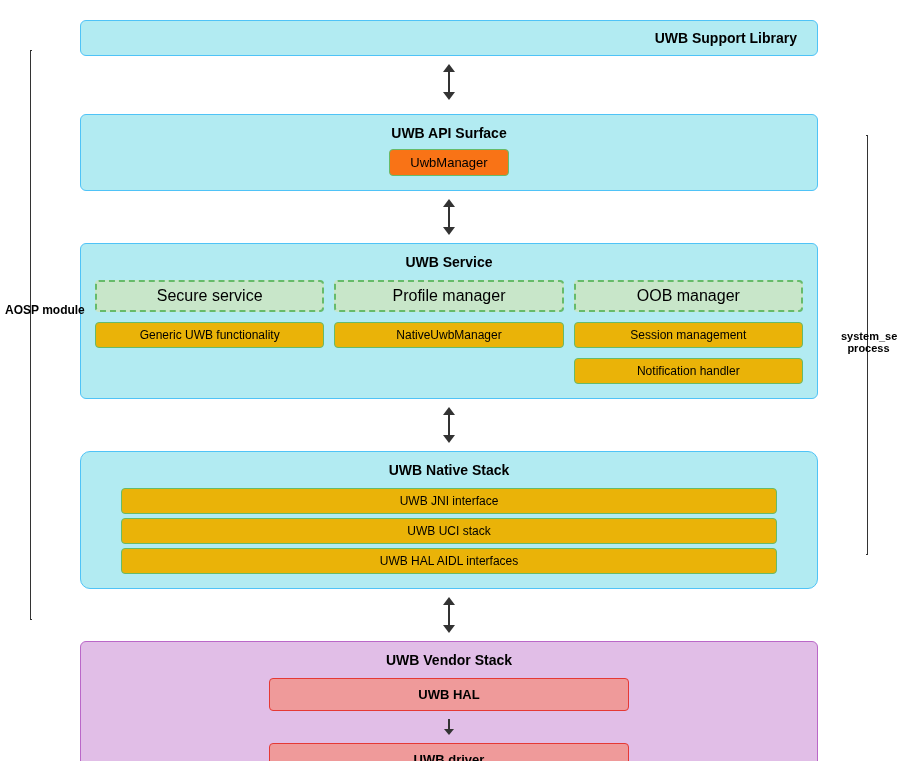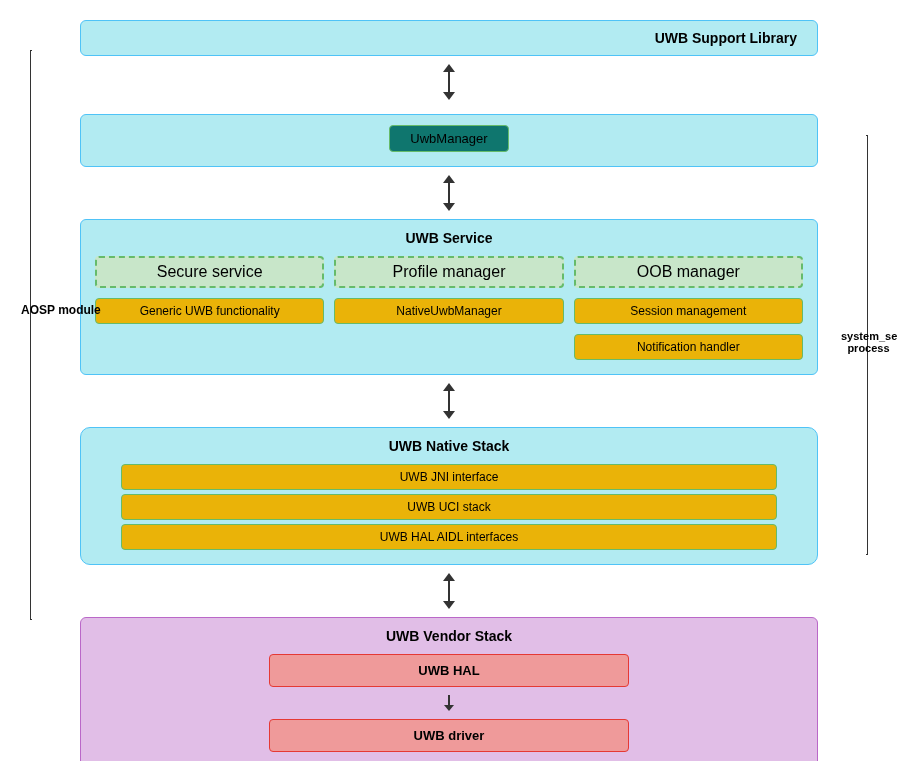--- a/index.html
+++ b/index.html
@@ -64,21 +64,21 @@
 
     .api-surface-title {
       text-align: center;
       font-size: 14px;
       font-weight: bold;
       margin-bottom: 8px;
     }
 
     
     .green-box {
-      background: #0f766e;
+      background: #f97316;
       border: 1.5px solid #66bb6a;
       border-radius: 4px;
       padding: 5px 20px;
       display: inline-block;
       font-size: 13px;
       margin: 0 auto;
     }
 
     .api-inner {
       display: flex;
@@ -236,21 +236,21 @@
       width: 0;
       height: 0;
       border-left: 5px solid transparent;
       border-right: 5px solid transparent;
       border-top: 6px solid #333;
     }
 
     
     .left-label-container {
       position: absolute;
-      left: 21px;
+      left: 5px;
       top: 310px;
       transform: translateY(-50%);
       font-size: 12px;
       font-weight: bold;
     }
 
     
     .right-label-container {
       position: absolute;
       right: 2px;
@@ -285,20 +285,21 @@
 
   <div class="arrow-container">
     <div class="arrow-vertical">
       <div class="arrow-head-up"></div>
       <div class="arrow-line"></div>
       <div class="arrow-head-down"></div>
     </div>
   </div>
 
   <div class="api-surface">
+    <div class="api-surface-title">UWB API Surface</div>
     <div class="api-inner">
       <div class="green-box">UwbManager</div>
     </div>
   </div>
 
   <div class="arrow-container">
     <div class="arrow-vertical">
       <div class="arrow-head-up"></div>
       <div class="arrow-line"></div>
       <div class="arrow-head-down"></div>

